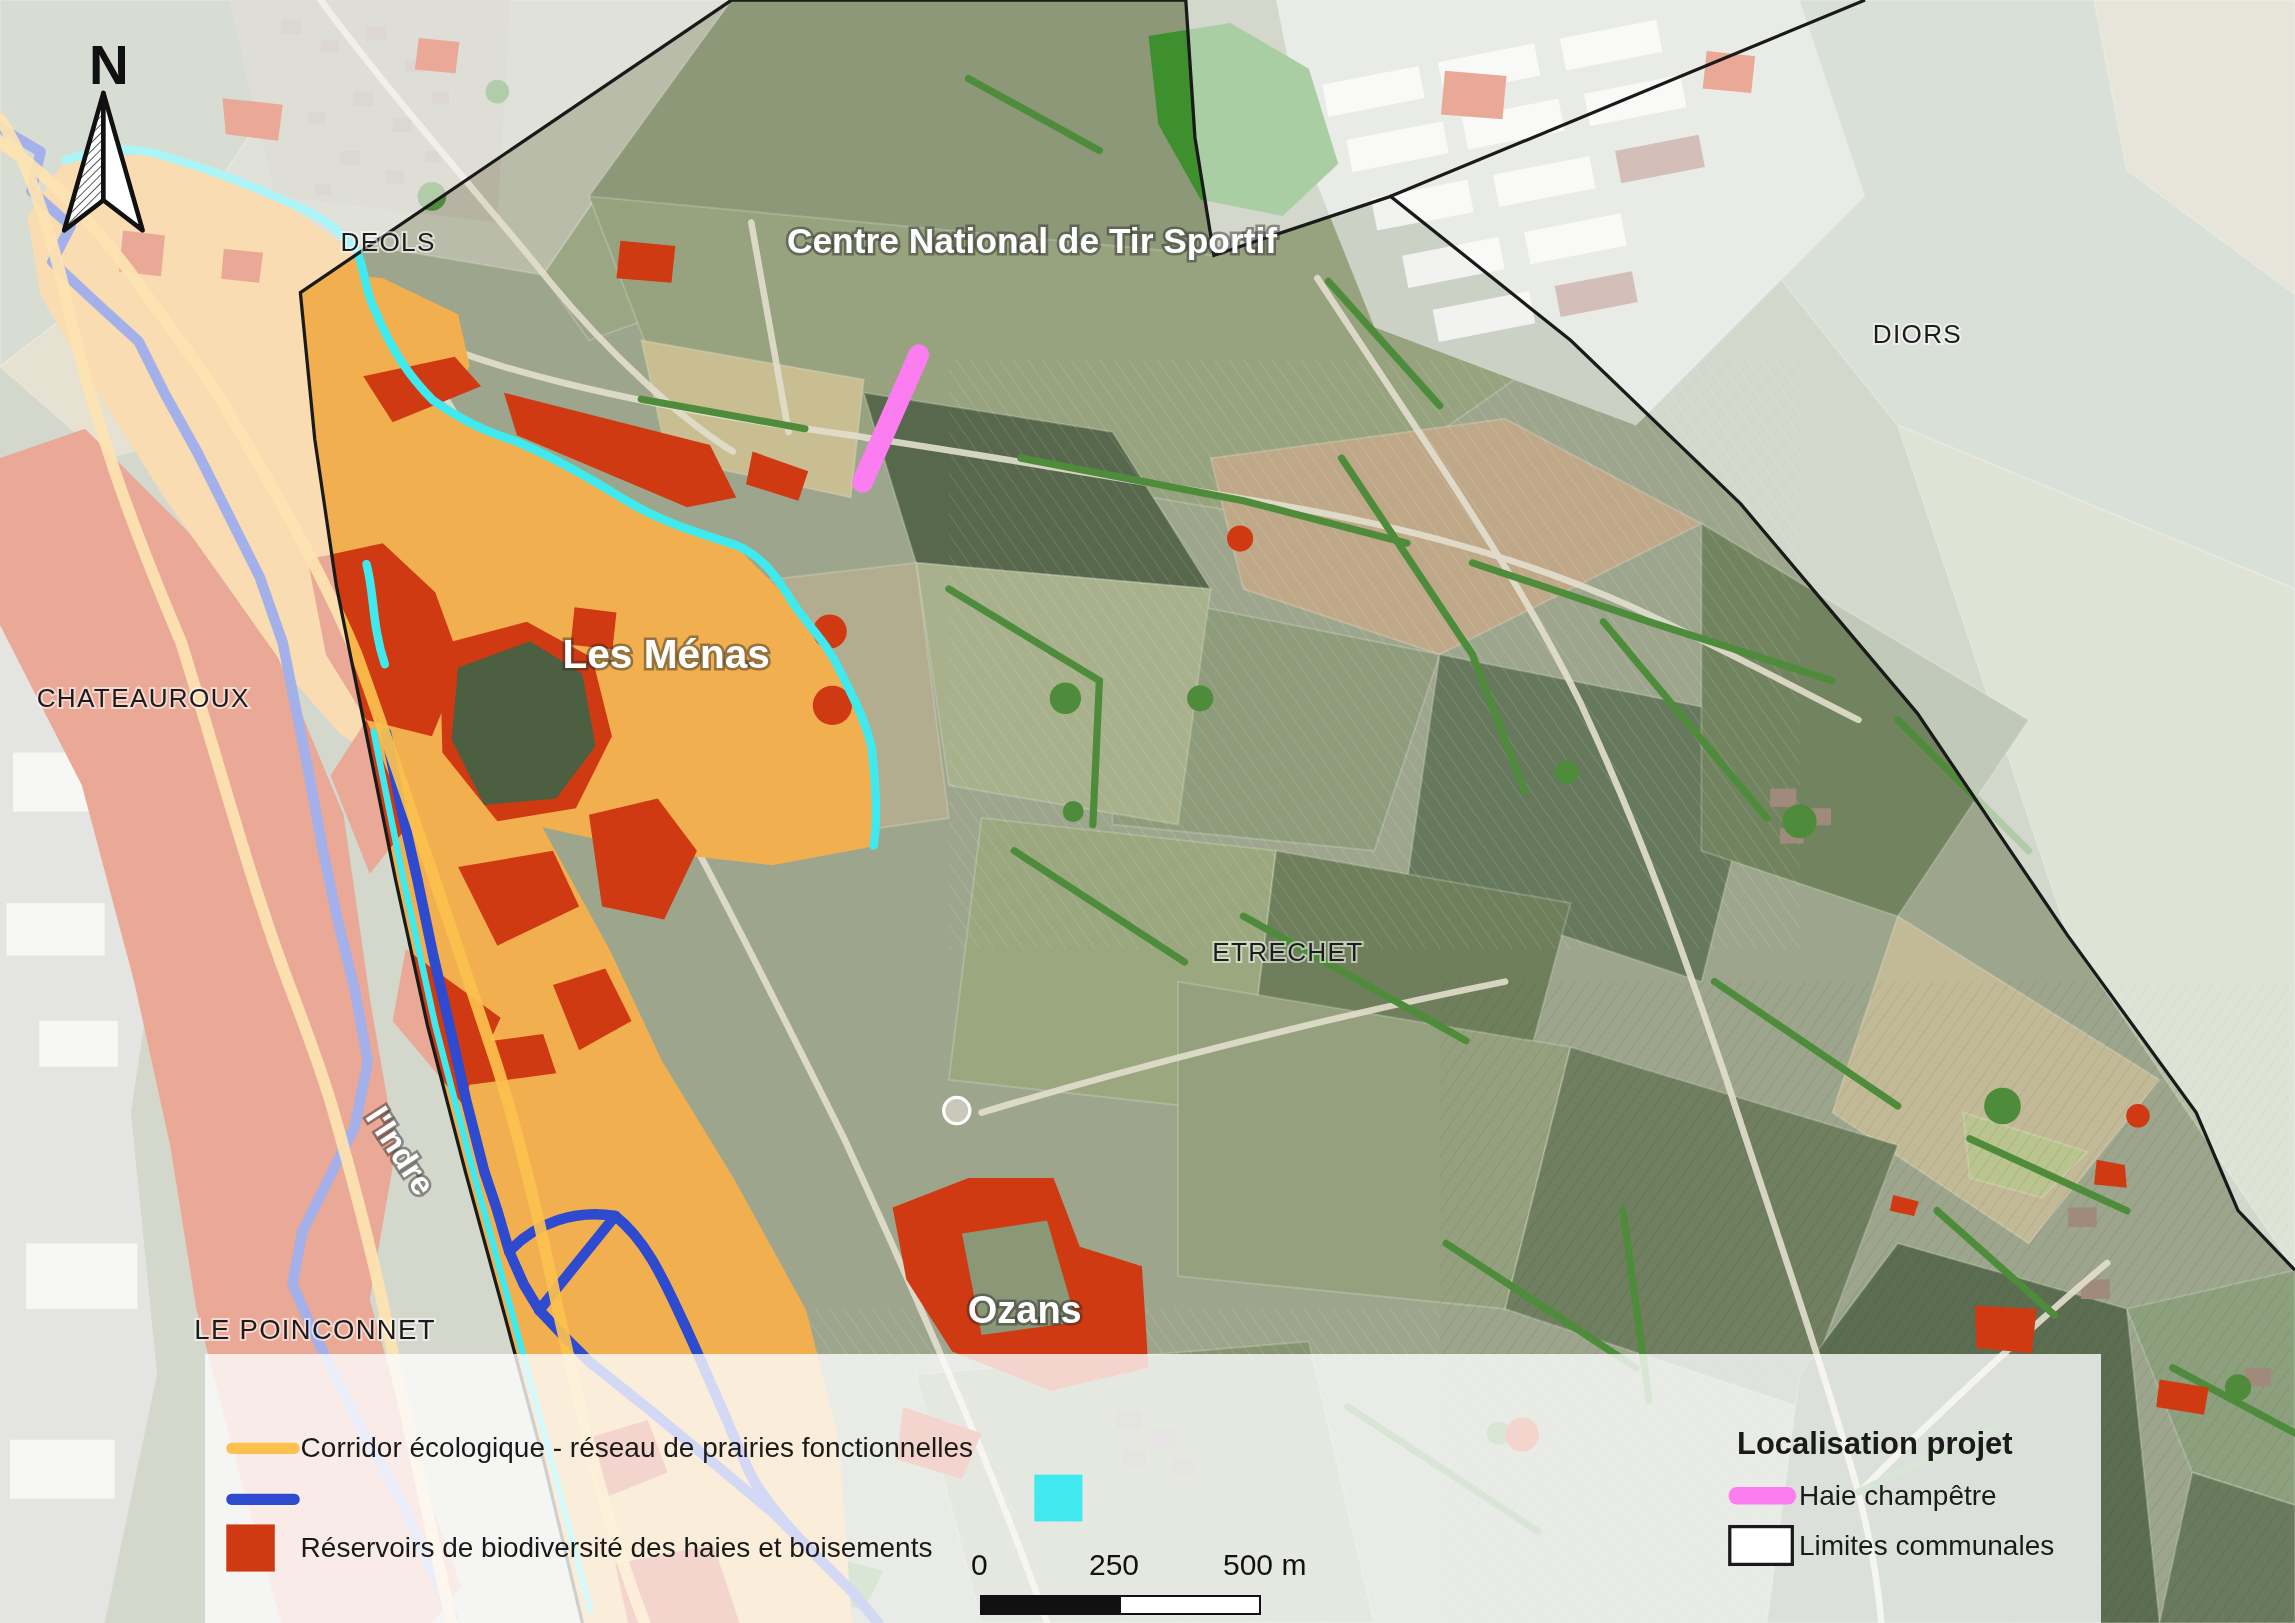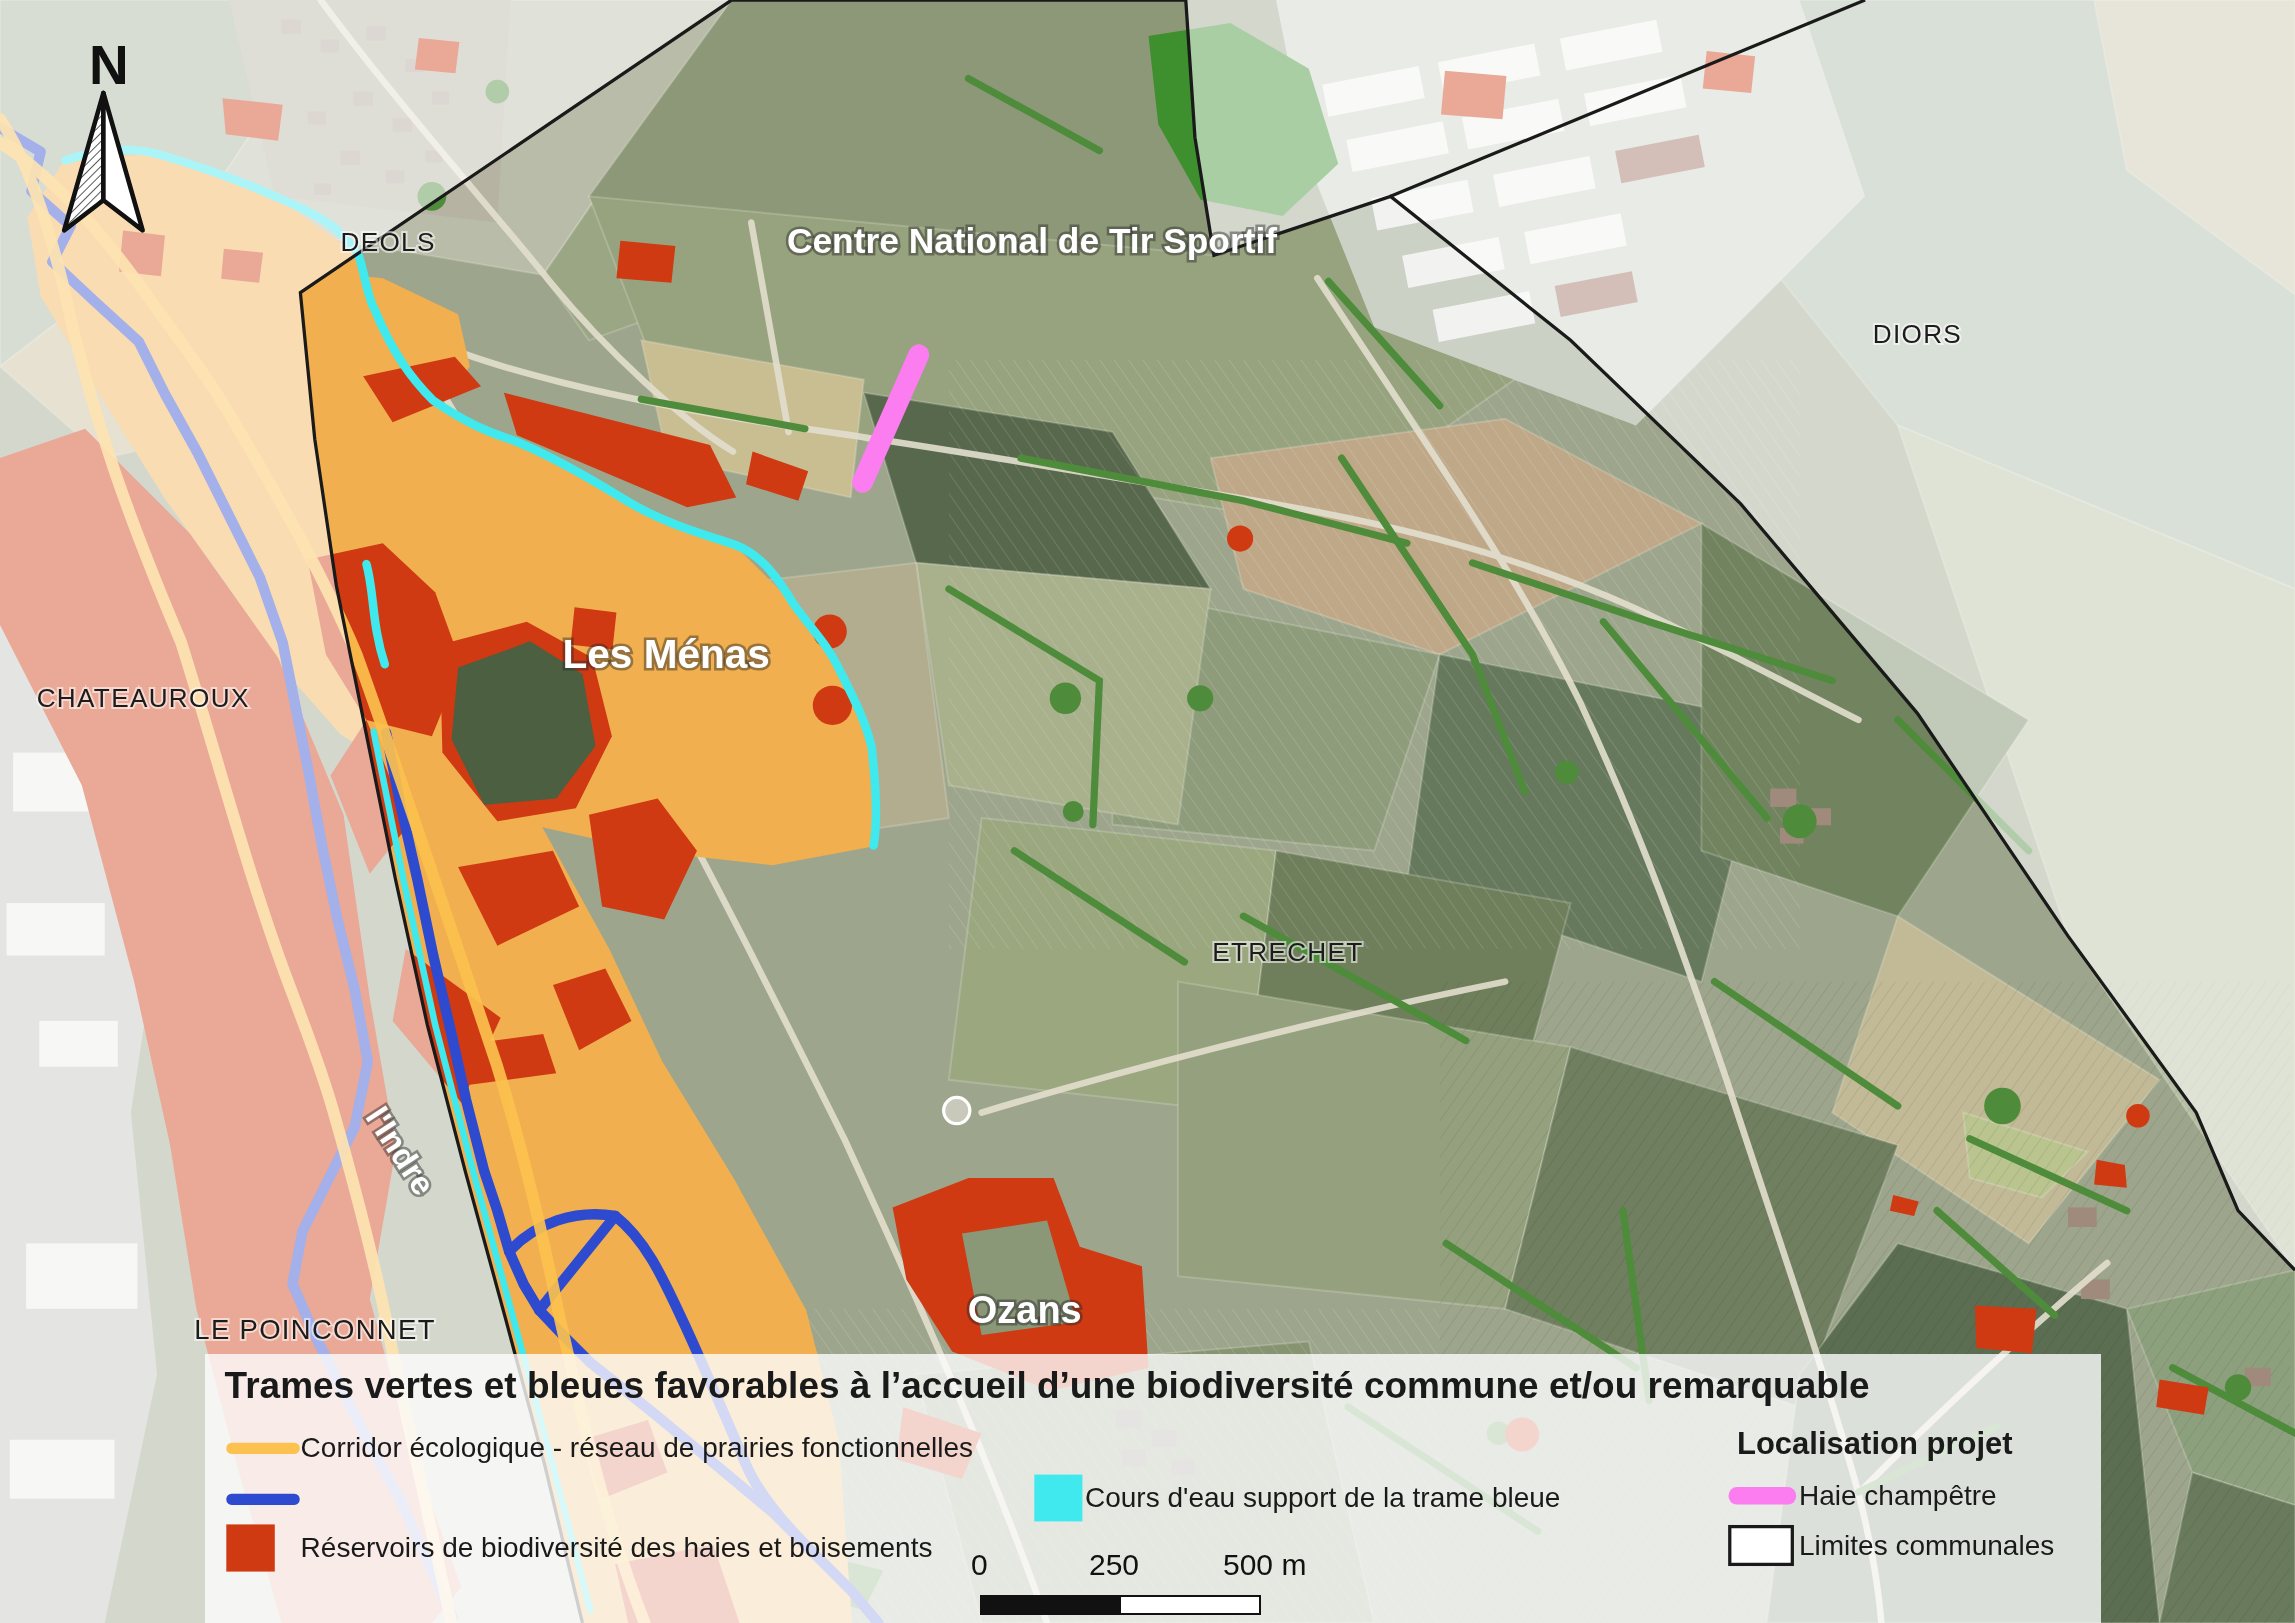--- a/index.html
+++ b/index.html
@@ -289,21 +289,20 @@
   </g>
 
   <g>
     <text x="136" y="128" font-size="84" font-weight="bold" fill="#111">N</text>
     <path d="M158,142 L158,306 L98,352 Z" fill="url(#hatch)" stroke="#111" stroke-width="7" stroke-linejoin="round"></path>
     <path d="M158,142 L218,352 L158,306 Z" fill="#ffffff" stroke="#111" stroke-width="7" stroke-linejoin="round"></path>
   </g>
 </svg>
 
 <div id="legend">
-  <div class="ltitle">Trames vertes et bleues favorables à l’accueil d’une biodiversité commune et/ou remarquable</div>
 
   <div class="lrow" style="left:19.6px;top:71px;">
     <svg class="lsw" width="76" height="46" viewBox="0 0 116 70">
           <rect x="2" y="27" width="112" height="17" rx="8" fill="#FCC14E"></rect>
         </svg>
     <span class="ltxt">Corridor écologique - réseau de prairies fonctionnelles</span>
   </div>
   <div class="lrow" style="left:19.6px;top:122px;">
     <svg class="lsw" width="76" height="46" viewBox="0 0 116 70">
           <rect x="2" y="27" width="112" height="17" rx="8" fill="#2E4BD0"></rect>
@@ -314,21 +313,20 @@
     <svg class="lsw" width="76" height="50" viewBox="0 0 116 76">
           <rect x="2" y="2" width="74" height="72" fill="#CF3A12"></rect>
         </svg>
     <span class="ltxt">Réservoirs de biodiversité des haies et boisements</span>
   </div>
 
   <div class="lrow" style="left:828px;top:119px;">
     <svg class="lsw" width="52" height="50" viewBox="0 0 80 76">
           <rect x="2" y="2" width="74" height="72" fill="#40E9EE"></rect>
         </svg>
-    <span class="ltxt">Cours d'eau support de la trame bleue</span>
   </div>
 
   <div class="lhead" style="left:1532px;top:72px;">Localisation projet</div>
   <div class="lrow" style="left:1522px;top:122px;">
     <svg class="lsw" width="72" height="39" viewBox="0 0 110 60">
           <rect x="2" y="17" width="104" height="27" rx="13" fill="#FB7DEF"></rect>
         </svg>
     <span class="ltxt">Haie champêtre</span>
   </div>
   <div class="lrow" style="left:1522px;top:170px;">

